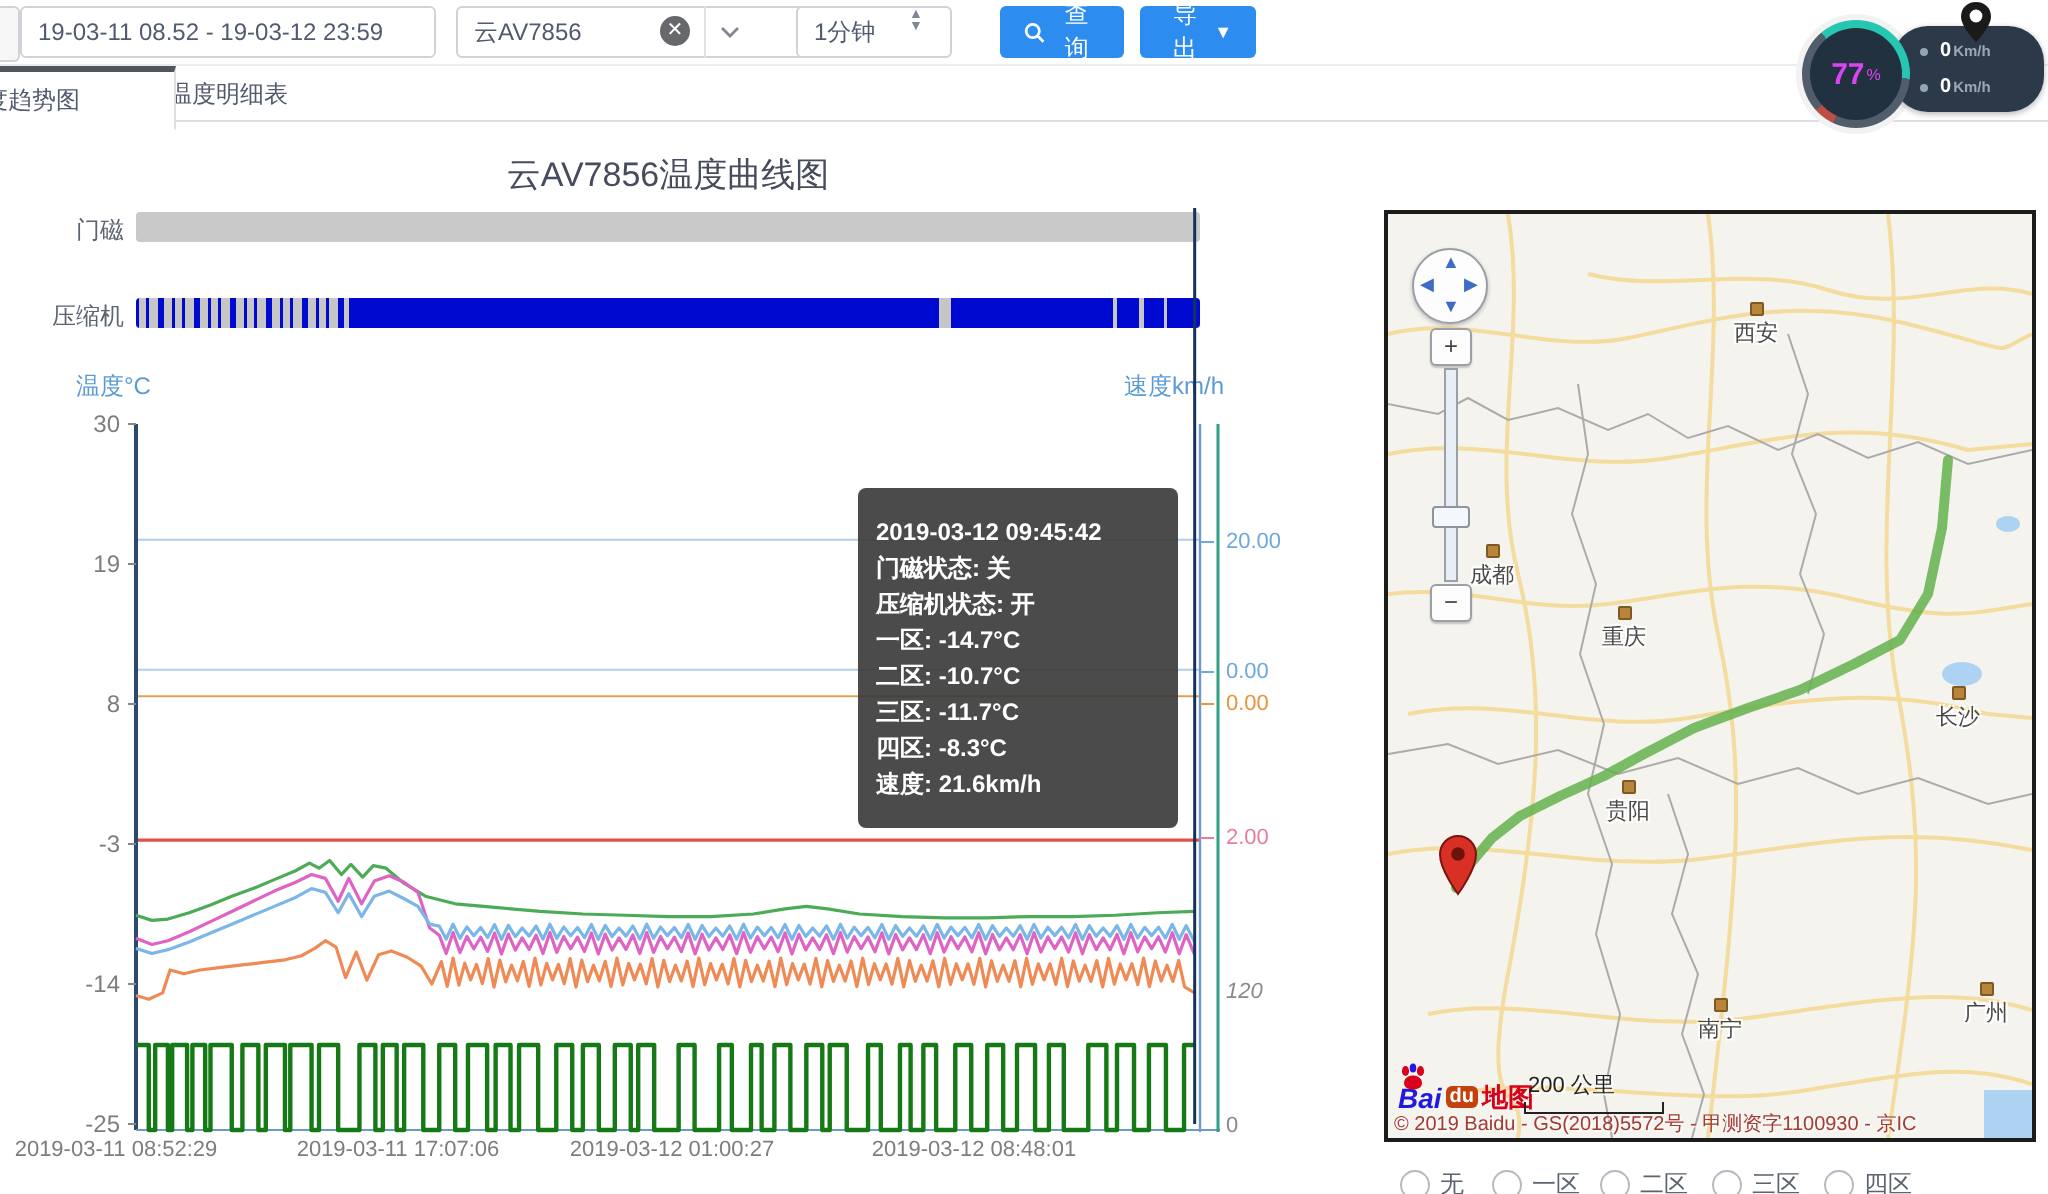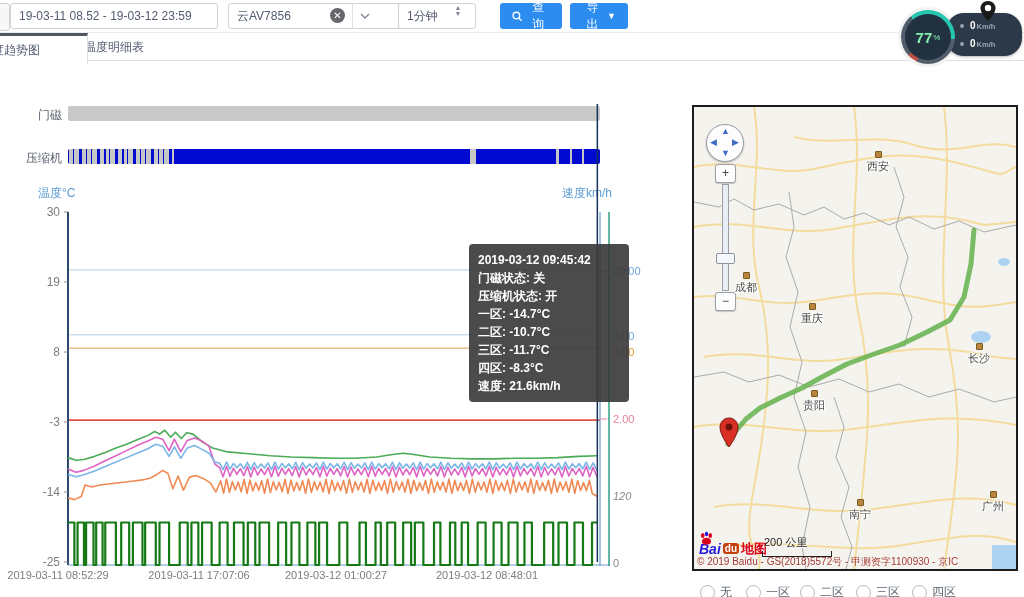--- a/index.html
+++ b/index.html
@@ -30,39 +30,39 @@
   .tab-plain{left:70px;padding:0 14px;text-align:right;}
   
   .gw-pill{position:absolute;left:946px;top:13px;width:76px;height:43px;background:#2b3948;border-radius:18px;z-index:20;box-shadow:0 1px 3px rgba(0,0,0,.3);}
   .gw-row{position:absolute;left:14px;font-size:10px;color:#fff;font-weight:bold;display:flex;align-items:baseline;gap:1px;}
   .gw-dot{width:4px;height:4px;border-radius:50%;background:#93a6b4;margin-right:5px;align-self:center;}
   .gw-unit{font-size:7.5px;color:#9aa7b4;font-weight:bold;}
   .gw-halo{position:absolute;left:898px;top:7px;width:60px;height:60px;border-radius:50%;background:#f2f2f2;z-index:19;}
   .gw-ring{position:absolute;left:901px;top:10px;width:54px;height:54px;border-radius:50%;z-index:21;
     background:conic-gradient(from -40deg,#27c6b0 0deg 135deg,#515d6b 135deg 245deg,#bb4f47 245deg 268deg,#515d6b 268deg 360deg);}
   .gw-core{position:absolute;left:905px;top:14px;width:46px;height:46px;border-radius:50%;background:#223140;z-index:22;
-    display:flex;align-items:center;justify-content:center;color:#86efac;font-size:15px;font-weight:bold;}
+    display:flex;align-items:center;justify-content:center;color:#d946ef;font-size:15px;font-weight:bold;}
   .gw-core small{font-size:8px;font-weight:normal;margin-left:1px;}
   .gw-pin{position:absolute;left:977px;top:0;z-index:23;}
   
   .chart-title{position:absolute;left:68px;top:76px;width:532px;text-align:center;font-size:17px;color:#464c5b;}
   .bar-label{position:absolute;font-size:12px;color:#5c6470;text-align:right;width:60px;}
   .door-bar{position:absolute;left:68px;top:106px;width:532px;height:15px;background:#c9c9c9;border-radius:2px;}
   .comp-bar{position:absolute;left:68px;top:149px;width:532px;height:15px;border-radius:2px;background-color:#c9c9c9;
     background-image:
       linear-gradient(90deg,rgba(0,0,0,0) 0 20%,#0009cf 20% 75.5%,#c6c6c6 75.5% 76.6%,#0009cf 76.6% 91.8%,#c6c6c6 91.8% 92.2%,#0009cf 92.2% 94.3%,#c6c6c6 94.3% 94.7%,#0009cf 94.7% 96.6%,#c6c6c6 96.6% 96.9%,#0009cf 96.9% 100%),
       repeating-linear-gradient(90deg,#0009cf 0 1.5px,#c6c6c6 1.5px 5px,#0009cf 5px 6.5px,#c6c6c6 6.5px 11px,#0009cf 11px 14px,#c6c6c6 14px 18px);
     background-size:100% 100%,20% 100%;background-repeat:no-repeat;}
   .axis-title{position:absolute;top:185px;font-size:12px;color:#5b9bd5;}
   .tick-label{position:absolute;font-size:12px;color:#7d7d7d;width:34px;text-align:right;}
   .rlabel{position:absolute;font-size:11px;}
   .xlabel{position:absolute;top:569px;font-size:11px;color:#7d7d7d;width:130px;text-align:center;}
   #chart-svg{position:absolute;left:0;top:0;z-index:5;pointer-events:none;}
   .tooltip{position:absolute;left:429px;top:244px;width:142px;background:rgba(55,55,55,.9);border-radius:4px;
-    padding:7px 9px;z-index:10;color:#fff;font-size:12px;font-weight:bold;line-height:18px;margin-left:40px;}
+    padding:13px 9px;z-index:10;color:#fff;font-size:12px;font-weight:bold;line-height:18px;}
   
   .map{position:absolute;left:692px;top:105px;width:322px;height:462px;border:2px solid #1c1c1c;background:#f5f3ee;overflow:hidden;}
   .map svg{position:absolute;left:0;top:0;}
   .city{position:absolute;font-size:11px;color:#4a4a4a;white-space:nowrap;text-shadow:1px 1px 0 #fff,-1px -1px 0 #fff,1px -1px 0 #fff,-1px 1px 0 #fff;}
   .city i{display:block;width:5px;height:5px;background:#b9853c;border:1px solid #7d5a22;border-radius:1px;margin:0 auto 1px;}
   .pan{position:absolute;left:12px;top:17px;width:36px;height:36px;border-radius:50%;background:#fdfdfd;border:1px solid #9aa0a6;box-shadow:0 1px 2px rgba(0,0,0,.25);cursor:pointer;}
   .pan b{position:absolute;font-size:9px;color:#3d6bc6;font-weight:normal;}
   .zbtn{position:absolute;left:21px;width:19px;height:17px;background:#fdfdfd;border:1px solid #9aa0a6;border-radius:3px;
     text-align:center;line-height:16px;font-size:12px;color:#444;cursor:pointer;box-shadow:0 1px 1px rgba(0,0,0,.2);}
   .ztrack{position:absolute;left:28px;top:77px;width:5px;height:105px;background:#e8eef6;border:1px solid #9aa0a6;}
@@ -133,20 +133,21 @@
       <span>77</span>
       <small>%</small>
     </div>
 <div class="gw-pin">
   <svg width="22" height="24" viewBox="0 0 22 24">
         <path d="M11 1 C6.6 1 3.5 4.2 3.5 8.2 C3.5 13.5 11 21 11 21 C11 21 18.5 13.5 18.5 8.2 C18.5 4.2 15.4 1 11 1 Z" fill="#1a1a1a"></path>
         <circle cx="11" cy="8" r="3.2" fill="#fff"></circle>
       </svg>
 </div>
 
+<div class="chart-title">云AV7856温度曲线图</div>
 <div class="bar-label" style="left:2px;top:107px;">门磁</div>
 <div class="door-bar"></div>
 <div class="bar-label" style="left:2px;top:150px;">压缩机</div>
 <div class="comp-bar"></div>
 <div class="axis-title" style="left:38px;">温度°C</div>
 <div class="axis-title" style="left:562px;">速度km/h</div>
 <div id="left-ticks">
       <div class="tick-label" style="left: 26px; top: 205px;">30</div>
       <div class="tick-label" style="left: 26px; top: 275px;">19</div>
       <div class="tick-label" style="left: 26px; top: 345px;">8</div>

